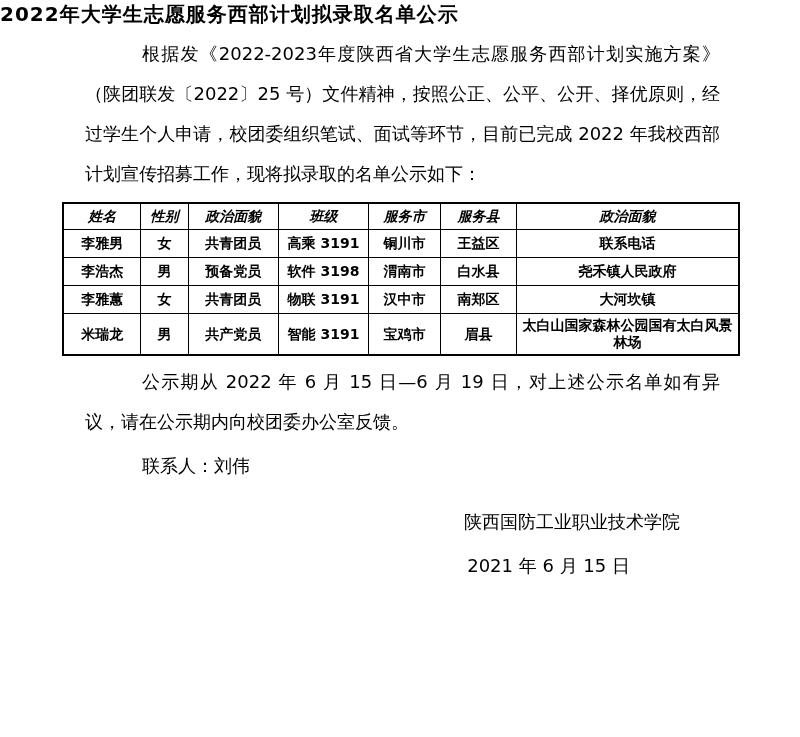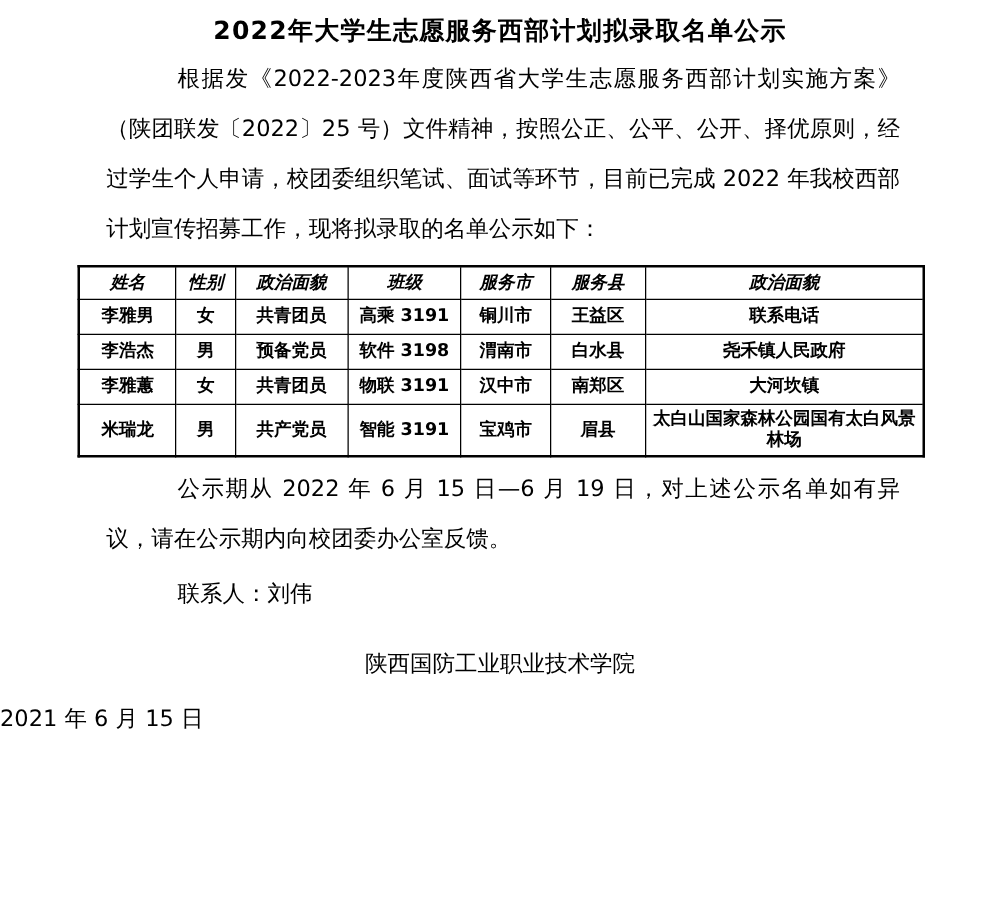--- a/index.html
+++ b/index.html
@@ -2,22 +2,22 @@
 <html lang="zh"><head>
 <meta charset="utf-8">
 <style>
   html,body{margin:0;padding:0;background:#ffffff;}
   .page{
     width:800px;height:737px;background:#ffffff;color:#000;
     font-family:"DejaVu Sans","Liberation Sans",sans-serif;
     position:relative;overflow:hidden;box-sizing:border-box;
   }
   .doc-title{
-    font-size:20px;font-weight:bold;text-align:center;
-    padding-top:10px;margin:0;letter-spacing:1px;line-height:28px;
+    font-size:20px;font-weight:bold;
+    margin:0;letter-spacing:1px;line-height:28px;
   }
   .para{
     font-size:18px;line-height:40px;text-align:justify;
     margin:6px 80px 0 85px;text-indent:57px;
   }
   .contact{
     font-size:18px;line-height:40px;margin:4px 80px 0 85px;text-indent:57px;
   }
   table.roster{
     border-collapse:collapse;table-layout:fixed;
@@ -33,25 +33,25 @@
   table.roster td{height:25px;}
   table.roster tr.tall td{height:38px;}
   .col-name{width:76px;}
   .col-gender{width:46px;}
   .col-party{width:88px;}
   .col-class{width:88px;}
   .col-city{width:70px;}
   .col-county{width:74px;}
   .col-unit{width:217px;}
   .signature{
-    font-size:18px;line-height:40px;text-align:center;
-    margin-top:16px;
+    font-size:18px;line-height:40px;text-align:right;
+    margin-top:16px;padding-right:120px;
   }
   .sign-date{
-    font-size:18px;line-height:40px;
+    font-size:18px;line-height:40px;text-align:right;
     margin-top:4px;padding-right:170px;
   }
 </style>
 </head>
 <body>
 
 <div class="page">
 
   <h1 class="doc-title">2022年大学生志愿服务西部计划拟录取名单公示</h1>
 

